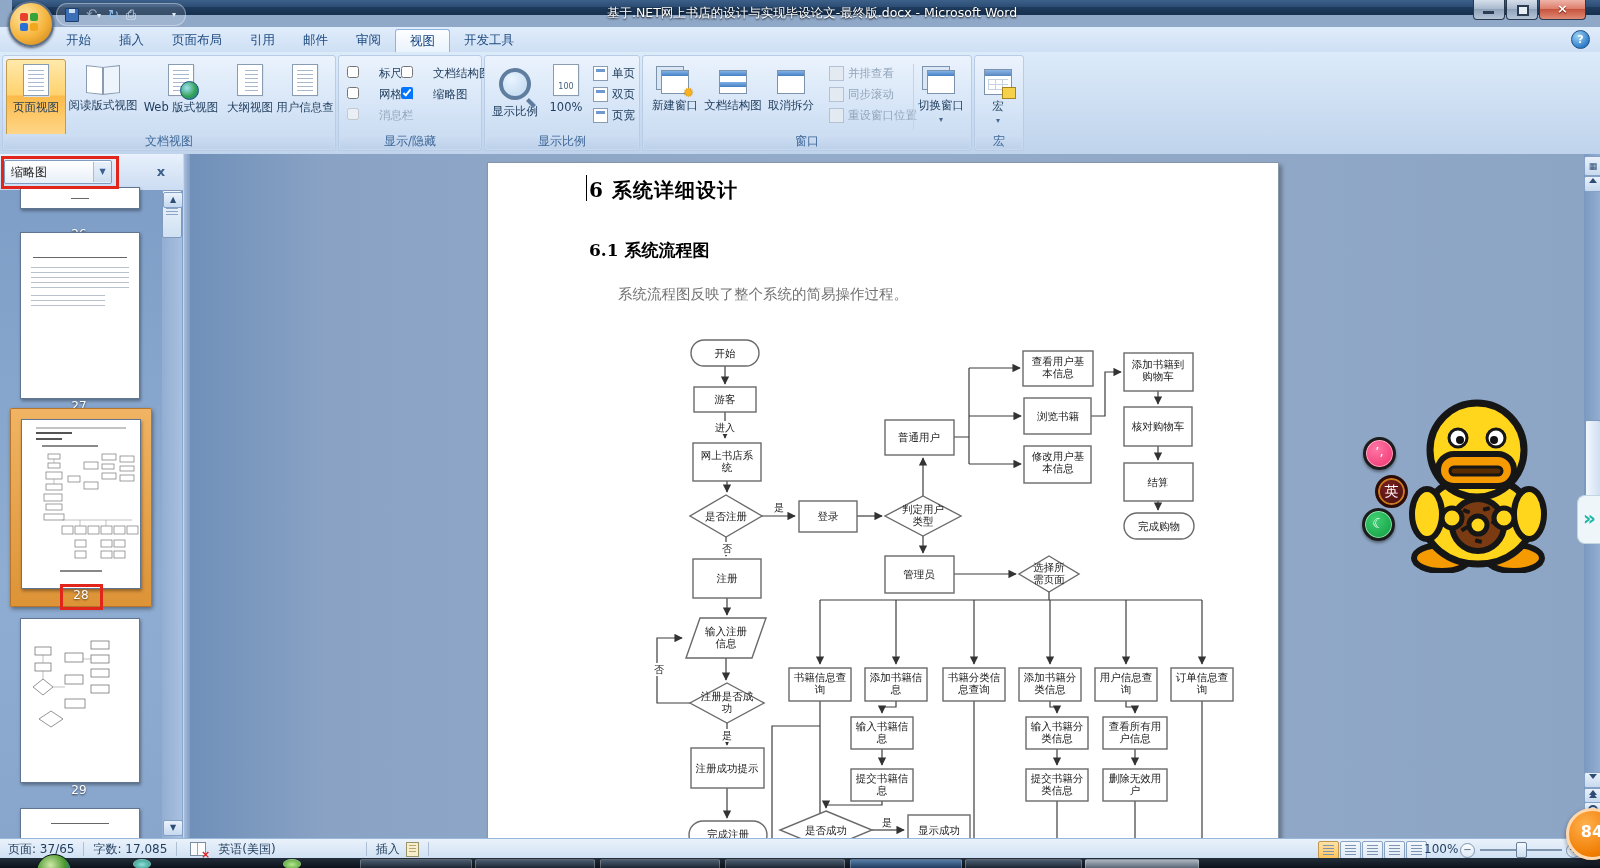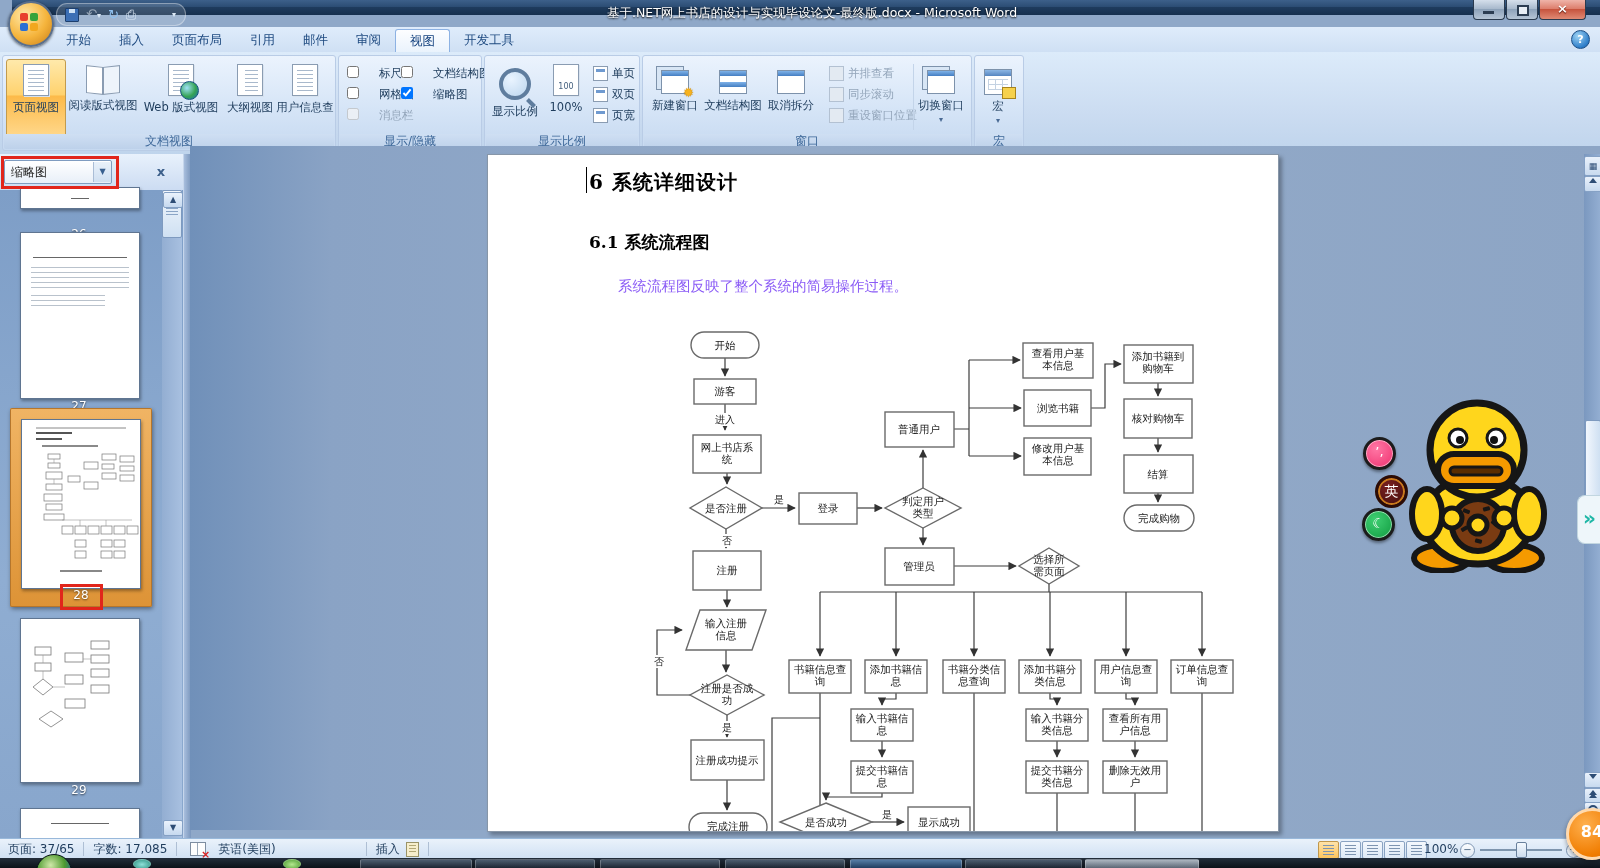--- a/index.html
+++ b/index.html
@@ -101,30 +101,30 @@
   .trule{position:absolute;left:12px;right:12px;height:1px;background:#666}
   #pane-scroll{left:162px;top:190px;width:20px;height:648px;background:linear-gradient(90deg,#93aed2,#a8c0e0)}
   .sarr{position:absolute;left:1px;width:18px;height:14px;text-align:center;font-size:8px;color:#2e4d75;
     background:linear-gradient(#eaf2fc,#c6d9ef);border:1px solid #84a0c4;border-radius:2px;line-height:14px}
   #pane-thumbbar{left:1px;top:338px;width:18px;height:46px;border:1px solid #7e9abf;border-radius:2px;
     background:linear-gradient(#f2f7fd,#cfe0f2);}
   #pane-thumbbar i{position:absolute;left:4px;right:4px;top:18px;height:1px;background:#8aa5c6;box-shadow:0 3px 0 #8aa5c6,0 6px 0 #8aa5c6}
   #splitter{left:183px;top:154px;width:7px;height:684px;background:linear-gradient(90deg,#a8bedd,#7b97bd);border-left:1px solid #c6d6ec}
 
   
-  #doccanvas{left:190px;top:146px;width:1410px;height:684px;
+  #doccanvas{left:190px;top:154px;width:1410px;height:684px;
     background:linear-gradient(90deg,#7090b9 0%,#8aa3c5 10%,#94abc9 45%,#8da5c5 100%)}
   #page{left:297px;top:8px;width:790px;height:676px;background:#fff;border:1px solid #8796a8;
     box-shadow:3px 3px 4px rgba(0,0,0,.3);overflow:hidden}
   .h1{position:absolute;left:101px;top:14px;font-family:"DejaVu Serif","Liberation Serif",serif;
     font-size:20px;font-weight:bold;color:#000;letter-spacing:1px}
   .h2{position:absolute;left:101px;top:76px;font-family:"DejaVu Serif","Liberation Serif",serif;
     font-size:17px;font-weight:bold;color:#000}
   .para{position:absolute;left:130px;top:122px;font-family:"DejaVu Serif","Liberation Serif",serif;
-    font-size:14.5px;color:#8b5cf6}
+    font-size:14.5px;color:#737373}
   #caret{left:98px;top:12px;width:1px;height:26px;background:#000}
   #fc{position:absolute;left:0;top:0}
   #fc text{font-size:10.5px;fill:#1a1a1a;text-anchor:middle;font-family:"DejaVu Sans","Liberation Sans",sans-serif}
   #fc text.elb{font-size:10px}
   #fc .nd{fill:#fff;stroke:#6a6a6a;stroke-width:1.4}
   #fc path.e,#fc polyline.e{fill:none;stroke:#3d3d3d;stroke-width:1.2}
 
   
   #docscroll{left:1584px;top:154px;width:16px;height:684px;background:linear-gradient(90deg,#7b98bf,#93aed2)}
   .dsbtn{position:absolute;left:0;width:16px;text-align:center;background:linear-gradient(#e9f1fb,#c8daef);

